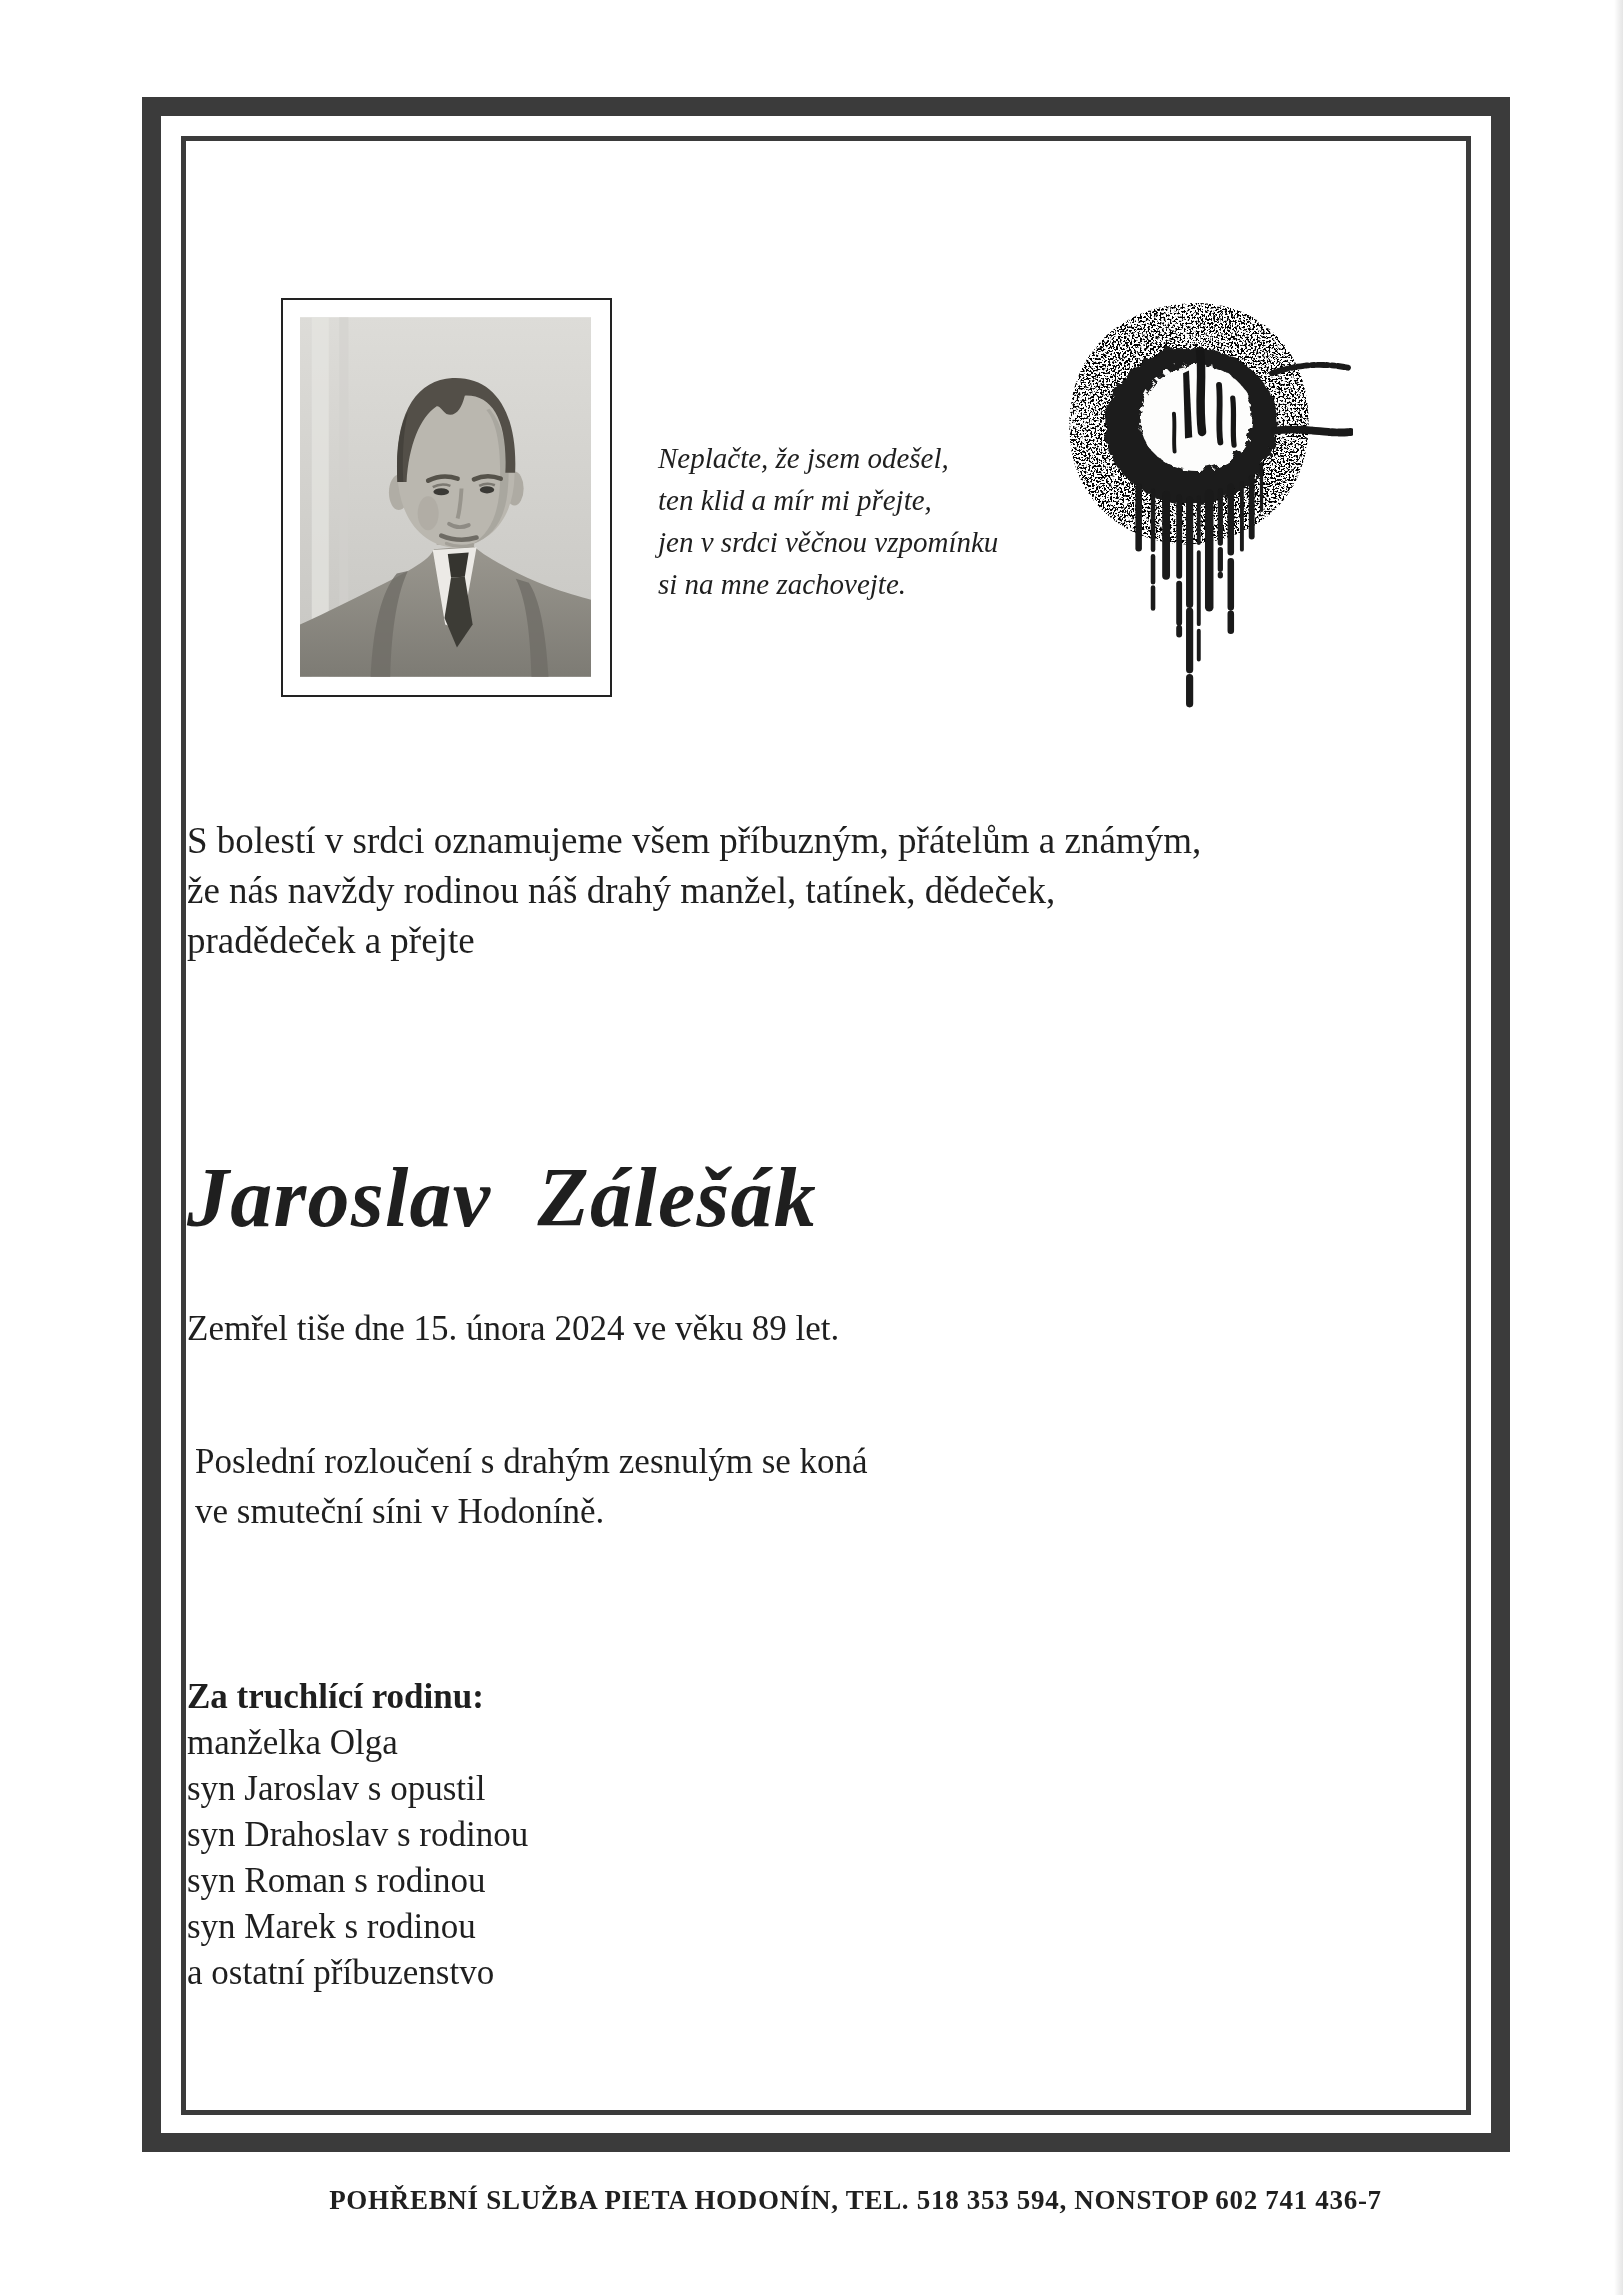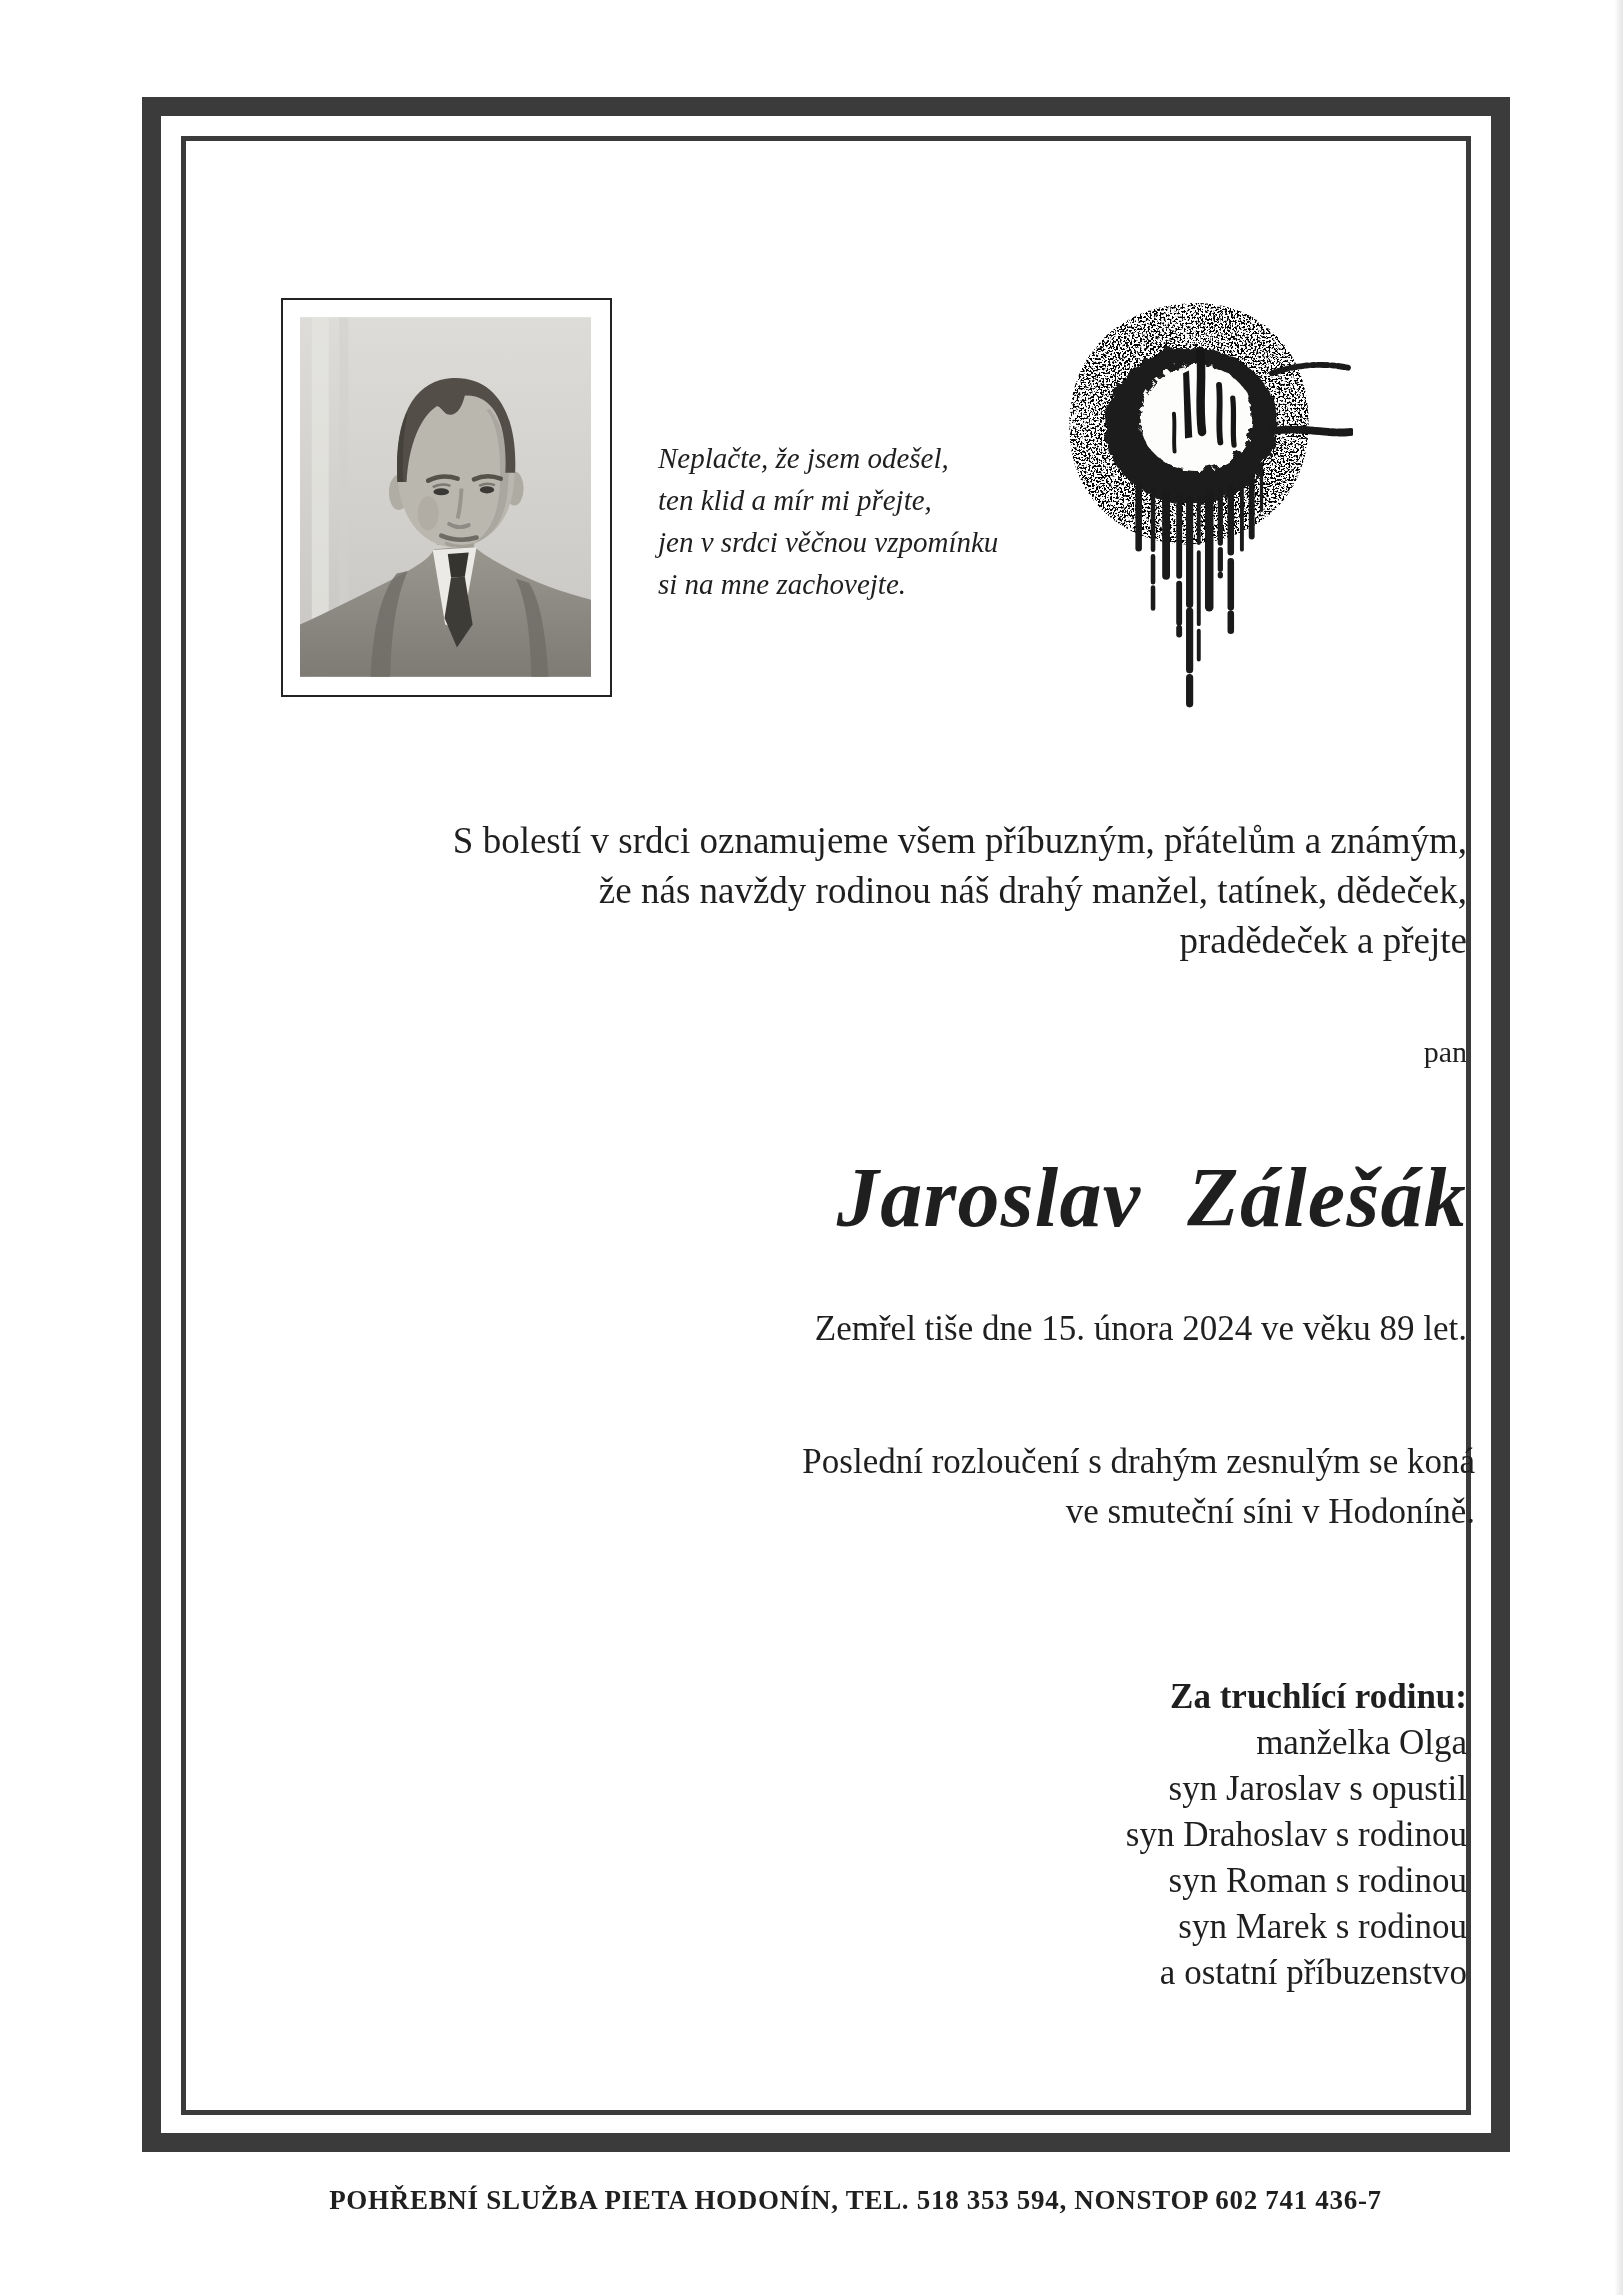--- a/index.html
+++ b/index.html
@@ -21,21 +21,21 @@
     position:absolute;left:281px;top:298px;width:331px;height:399px;
     border:2.6px solid #222;background:#ffffff;padding:17px;box-sizing:border-box;
   }
   .photo svg{display:block;width:291px;height:360px;}
   .ink{position:absolute;left:1055px;top:267px;width:298px;height:462px;}
   .ink svg{display:block;width:298px;height:462px;}
   .poem{
     position:absolute;left:658px;top:437px;
     font-style:italic;font-size:29px;line-height:42px;text-align:left;
   }
-  .centerband{position:absolute;left:187px;width:1280px;text-align:right;}
+  .centerband{position:absolute;left:187px;width:1280px;text-align:left;}
   .announce{top:816px;font-size:37px;line-height:50px;}
   .salutation{top:1035px;font-size:30px;}
   .name-line{top:1149px;font-size:84px;font-weight:bold;font-style:italic;letter-spacing:1.3px;}
   .name-line .gap{display:inline-block;width:46px;}
   .death-line{top:1309px;font-size:35px;}
   .funeral{top:1437px;font-size:35px;line-height:50px;padding-left:8px;}
   .funeral .bold-date{font-size:41px;font-weight:bold;word-spacing:14.4px;line-height:54px;}
   .family{top:1673px;font-size:35px;line-height:46px;}
   .family .heading{font-weight:bold;line-height:47px;}
   .footer-line{
@@ -169,21 +169,20 @@
       </g>
     </svg>
   </div>
 
   <div class="centerband announce">
     <div>S bolestí v srdci oznamujeme všem příbuzným, přátelům a známým,</div>
     <div>že nás navždy rodinou náš drahý manžel, tatínek, dědeček,</div>
     <div>pradědeček a přejte</div>
   </div>
 
-  <div class="centerband salutation">pan</div>
 
   <div class="centerband name-line">
     <span>Jaroslav</span><span class="gap"></span><span>Zálešák</span>
   </div>
 
   <div class="centerband death-line">Zemřel tiše dne 15. února 2024 ve věku 89 let.</div>
 
   <div class="centerband funeral">
     <div>Poslední rozloučení s drahým zesnulým se koná</div>
     <div>ve smuteční síni v Hodoníně.</div>

